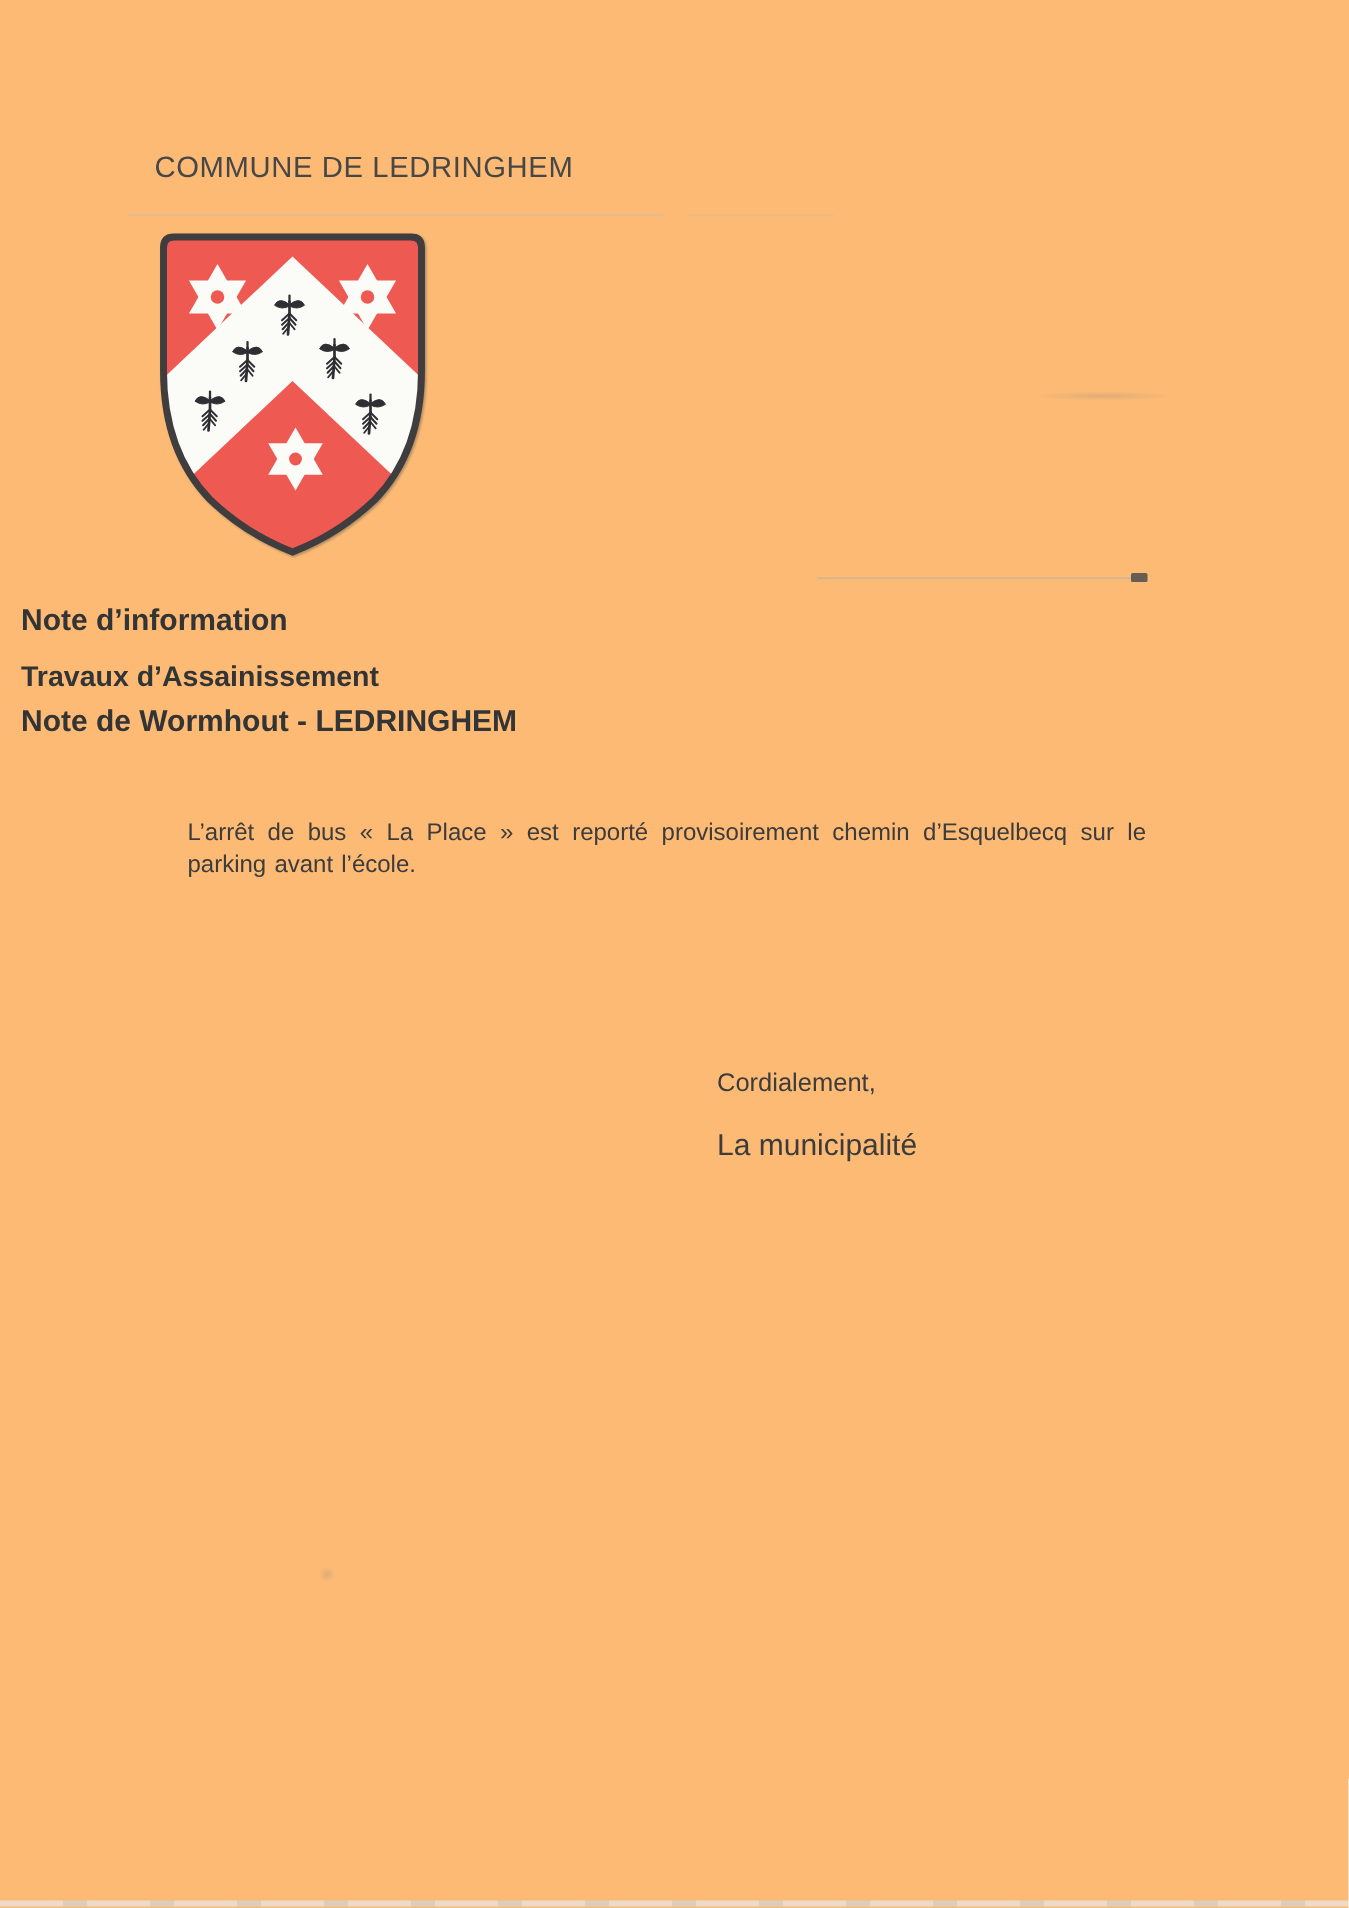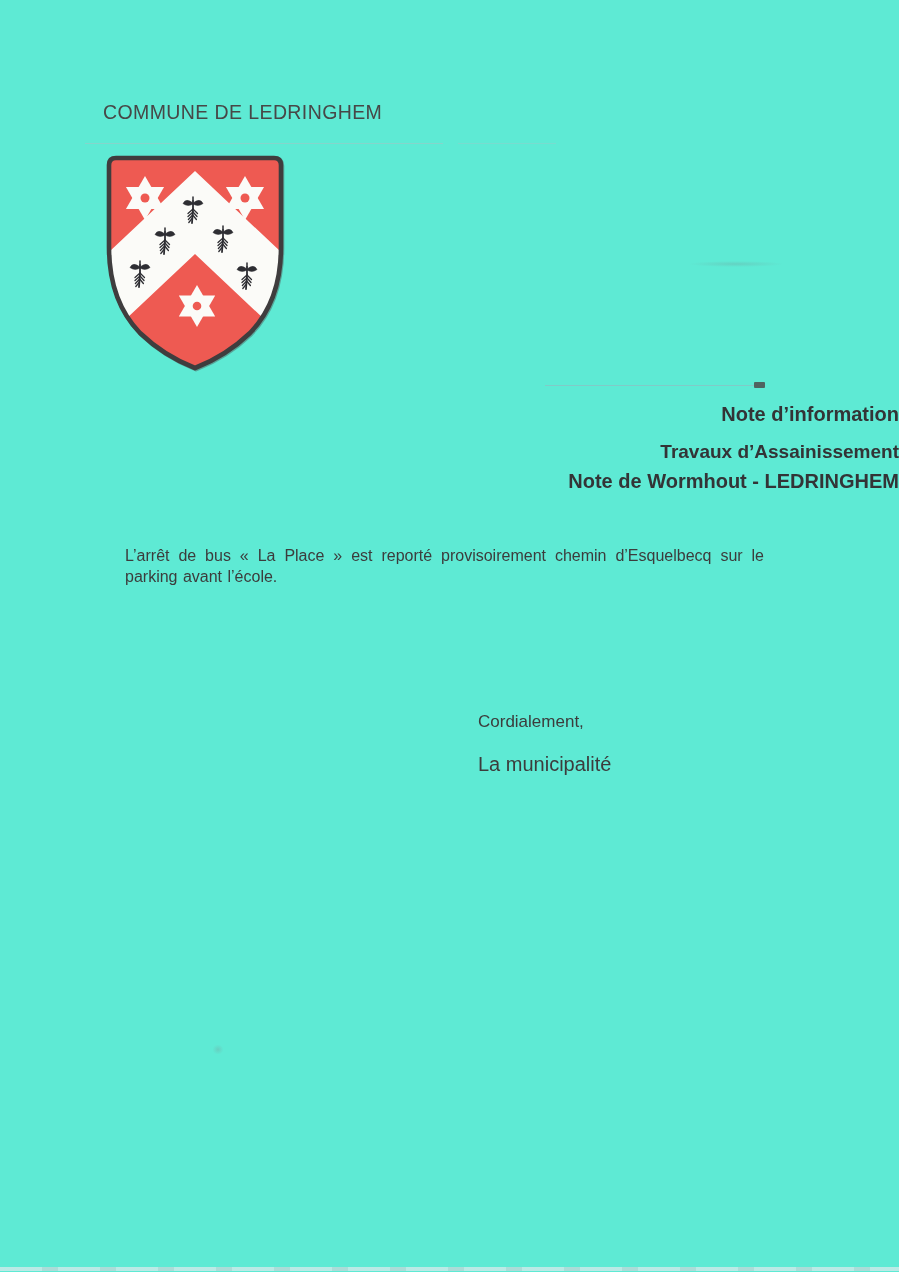--- a/index.html
+++ b/index.html
@@ -1,20 +1,20 @@
 <!DOCTYPE html>
 <html lang="fr"><head>
 <meta charset="utf-8">
 <style>
   html, body { margin: 0; padding: 0; background: #ffffff; }
   .page {
     position: relative;
     width: 899px;
     height: 1272px;
-    background: #5eead4;
+    background: #fdba74;
     overflow: hidden;
     font-family: "Liberation Sans", sans-serif;
     color: #3c3c3c;
   }
   .commune-header {
     position: absolute;
     left: 103px;
     top: 101px;
     font-size: 19.5px;
     letter-spacing: 0.4px;
@@ -40,21 +40,21 @@
     width: 190px;
     height: 224px;
     filter: drop-shadow(1.2px 1.4px 0.6px rgba(80,80,80,0.45));
   }
   .charges { color: #2e2e33; }
   .titles {
     position: absolute;
     left: 14px;
     top: 403px;
     width: 885px;
-    text-align: right;
+    text-align: left;
     font-weight: bold;
     color: #333436;
   }
   .title-main { font-size: 20px; line-height: 22px; margin: 0 0 16px 0; }
   .title-sub1 { font-size: 19px; line-height: 22px; margin: 0 0 7px 0; }
   .title-sub2 { font-size: 20px; line-height: 22px; margin: 0; }
   .body-text {
     position: absolute;
     left: 125px;
     top: 545px;

